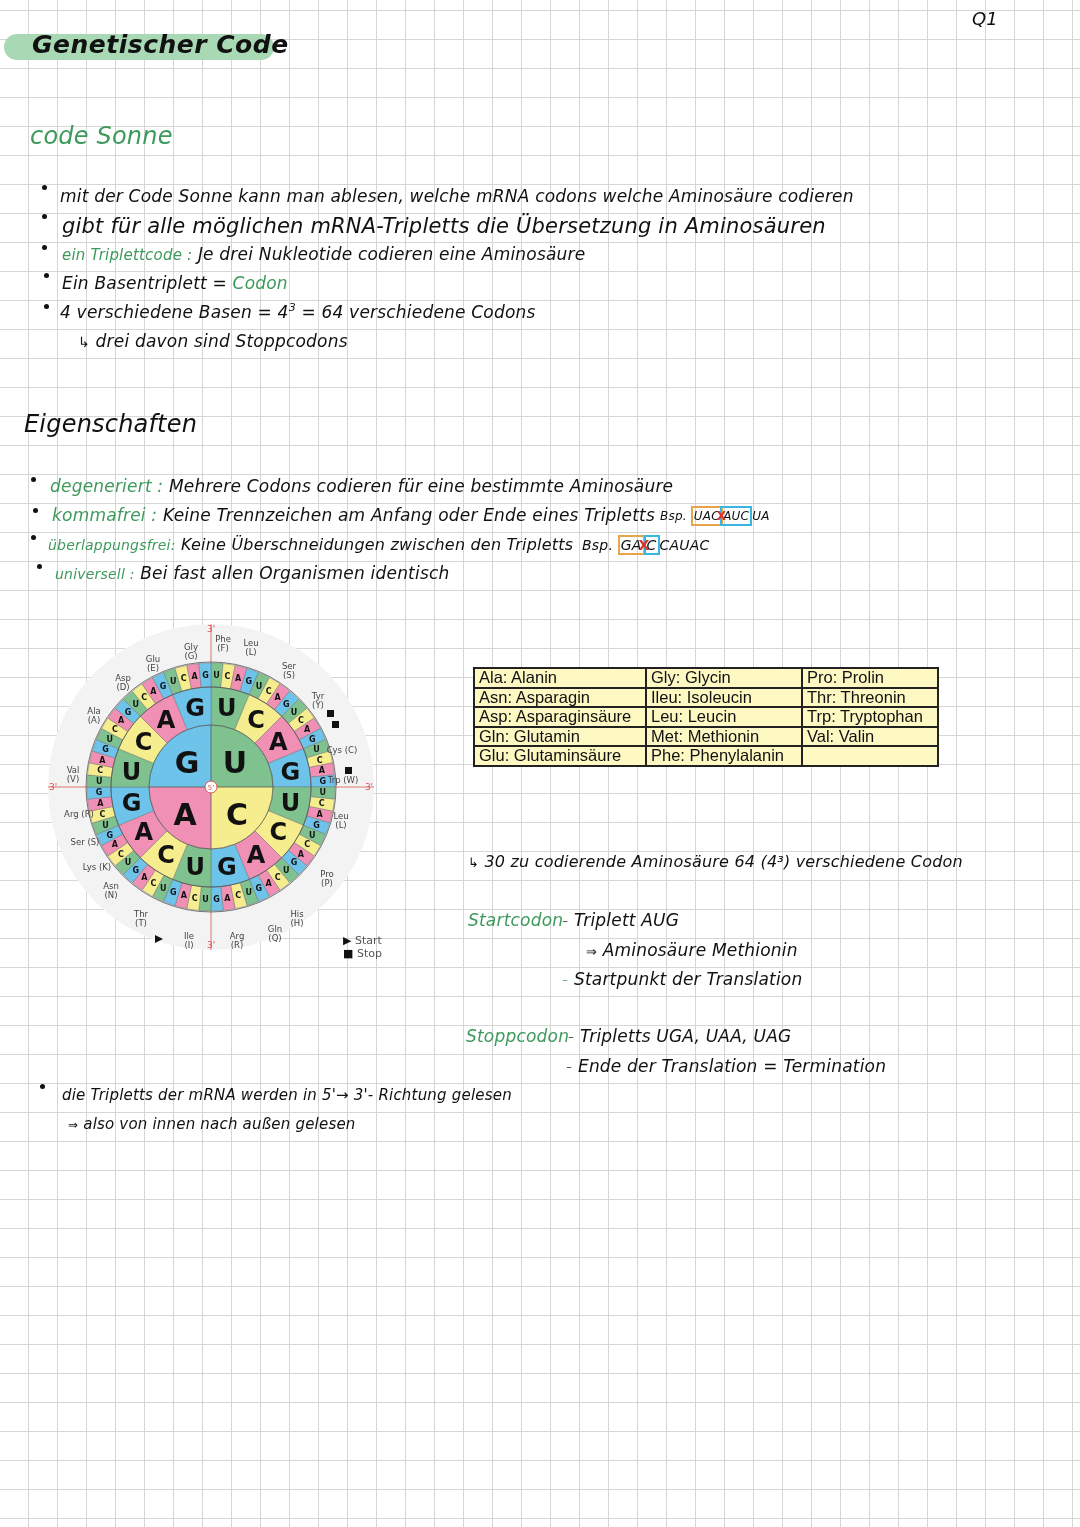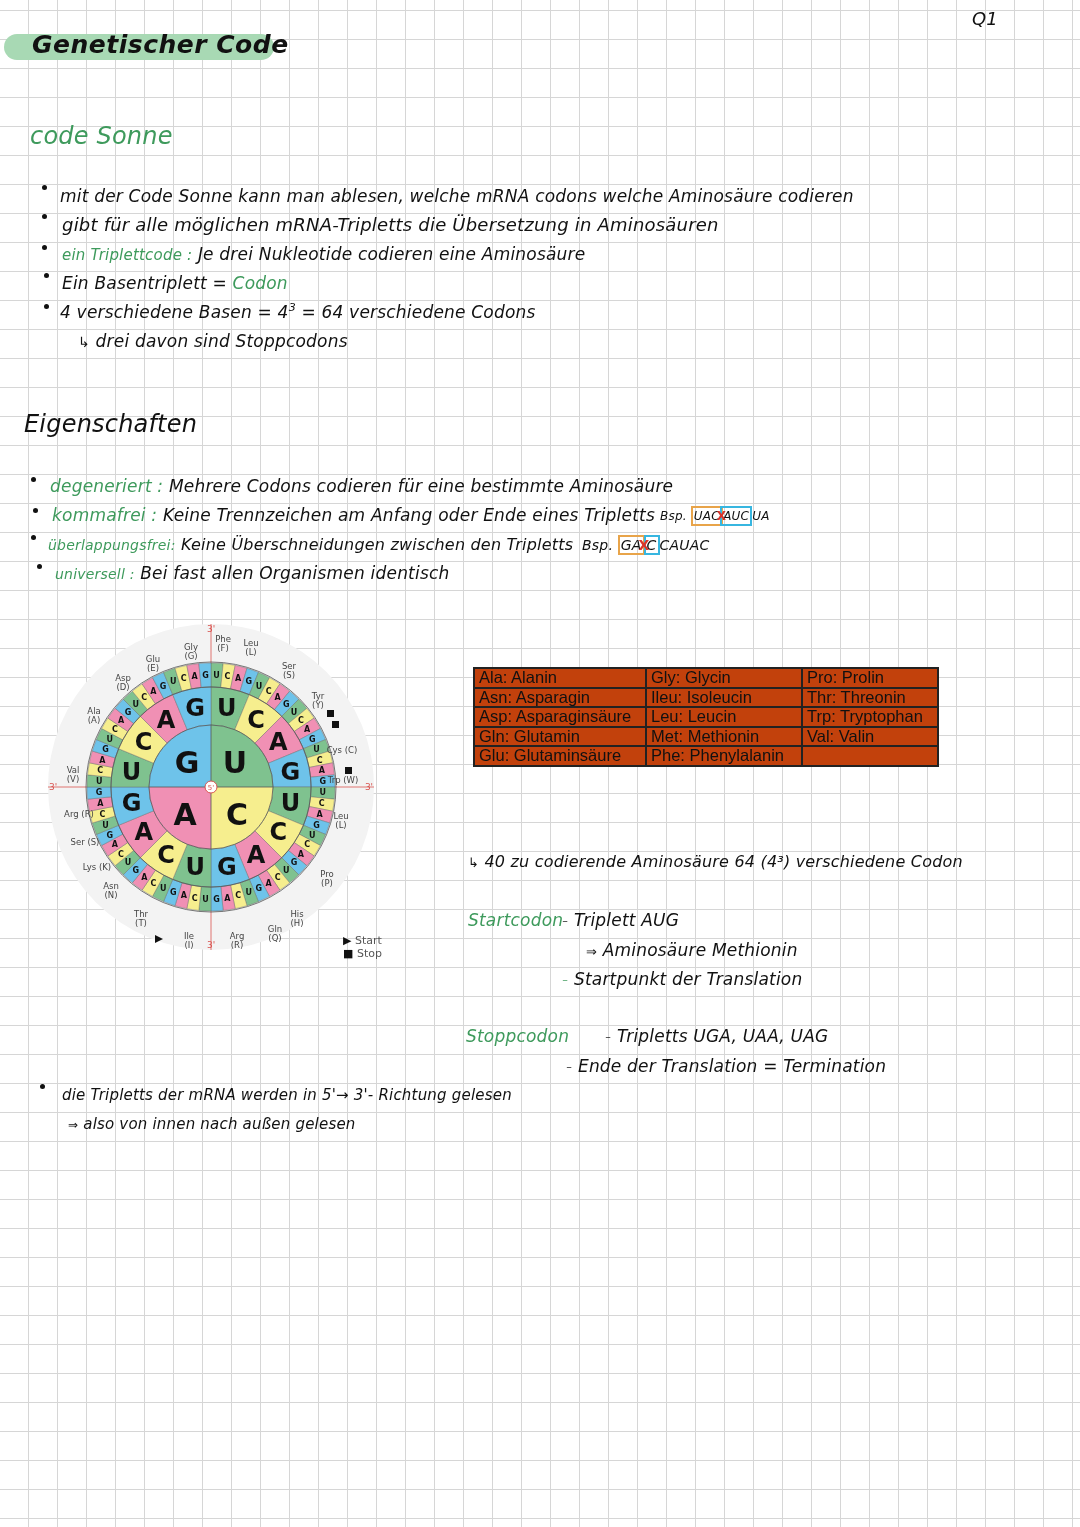--- a/index.html
+++ b/index.html
@@ -16,38 +16,38 @@
   .title-bar{left:4px;top:34px;width:270px;height:26px;background:#a8d9b4;border-radius:13px;}
   .title{left:32px;top:30px;font-size:25px;font-style:italic;font-weight:600;letter-spacing:0.5px;color:#111;}
   .pageno{left:972px;top:8px;font-size:18px;font-style:italic;}
   .h2{font-size:24px;font-style:italic;}
   .line{font-size:17px;white-space:nowrap;}
   .bullet{position:absolute;width:5px;height:5px;border-radius:50%;background:#111;}
   sup{font-size:11px;}
   .box{display:inline-block;border:2px solid #e8a44a;padding:0 1px;line-height:16px;}
   .box.blue{border-color:#37b6e0;}
   .cross{color:#d9342b;font-weight:bold;font-style:normal;margin:0 -6px;position:relative;}
-  table.aa{border-collapse:collapse;font-family:"Liberation Sans", sans-serif;font-size:16.5px;background:#c2410c;}
+  table.aa{border-collapse:collapse;font-family:"Liberation Sans", sans-serif;font-size:16.5px;background:#fef9c3;}
   table.aa td{border:2px solid #222;padding:0 4px;height:17.5px;line-height:17px;white-space:nowrap;}
   .legend{font-size:11px;color:#555;font-family:"DejaVu Sans", sans-serif;line-height:13px;}
 </style>
 </head>
 <body>
 
 <div class="abs title-bar"></div>
 <div class="abs title hw">Genetischer Code</div>
 <div class="abs pageno hw">Q1</div>
 
 <div class="abs h2 hw green" style="left:30px;top:122px;">code Sonne</div>
 
 <div class="bullet" style="left:42px;top:185px;"></div>
 <div class="abs line hw" style="left:60px;top:186px;">mit der Code Sonne kann man ablesen, welche mRNA codons welche Aminosäure codieren</div>
 
 <div class="bullet" style="left:42px;top:214px;"></div>
-<div class="abs line hw" style="left:62px;top:214px;font-size:18px;">gibt für alle möglichen mRNA-Tripletts die Übersetzung in Aminosäuren</div>
+<div class="abs line hw" style="left:62px;top:214px;font-size:21px;">gibt für alle möglichen mRNA-Tripletts die Übersetzung in Aminosäuren</div>
 
 <div class="bullet" style="left:42px;top:245px;"></div>
 <div class="abs line hw" style="left:62px;top:244px;">
   <span class="green" style="font-size:15px;">ein Triplettcode :</span>
   <span>Je drei Nukleotide codieren eine Aminosäure</span>
 </div>
 
 <div class="bullet" style="left:44px;top:273px;"></div>
 <div class="abs line hw" style="left:62px;top:273px;">
   <span>Ein Basentriplett =</span>
@@ -374,36 +374,36 @@
     <tr>
         <td>Glu: Glutaminsäure</td>
         <td>Phe: Phenylalanin</td>
         <td></td>
       </tr>
   </tbody>
 </table>
 
 <div class="abs line hw" style="left:468px;top:852px;font-size:16px;">
   <span style="font-style:normal;font-size:13px;">↳</span>
-  <span>40 zu codierende Aminosäure   64 (4³) verschiedene Codon</span>
+  <span>30 zu codierende Aminosäure   64 (4³) verschiedene Codon</span>
 </div>
 
 <div class="abs line hw green" style="left:468px;top:910px;">Startcodon</div>
 <div class="abs line hw" style="left:562px;top:910px;">
   <span style="font-style:normal;">-</span> <span>Triplett AUG</span>
 </div>
 <div class="abs line hw" style="left:586px;top:940px;">
   <span style="font-style:normal;font-size:13px;">⇒</span> <span>Aminosäure Methionin</span>
 </div>
 <div class="abs line hw" style="left:562px;top:969px;">
   <span class="green" style="font-style:normal;">-</span> <span>Startpunkt der Translation</span>
 </div>
 
 <div class="abs line hw green" style="left:466px;top:1026px;">Stoppcodon</div>
-<div class="abs line hw" style="left:568px;top:1026px;padding-left:37px;">
+<div class="abs line hw" style="left:568px;top:1026px;">
   <span style="font-style:normal;">-</span> <span>Tripletts UGA, UAA, UAG</span>
 </div>
 <div class="abs line hw" style="left:566px;top:1056px;">
   <span style="font-style:normal;">-</span> <span>Ende der Translation = Termination</span>
 </div>
 
 <div class="bullet" style="left:40px;top:1084px;"></div>
 <div class="abs line hw" style="left:62px;top:1086px;font-size:15px;">die Tripletts der mRNA werden in 5'→ 3'- Richtung gelesen</div>
 <div class="abs line hw" style="left:68px;top:1115px;font-size:15px;">
   <span style="font-style:normal;font-size:12px;">⇒</span>

